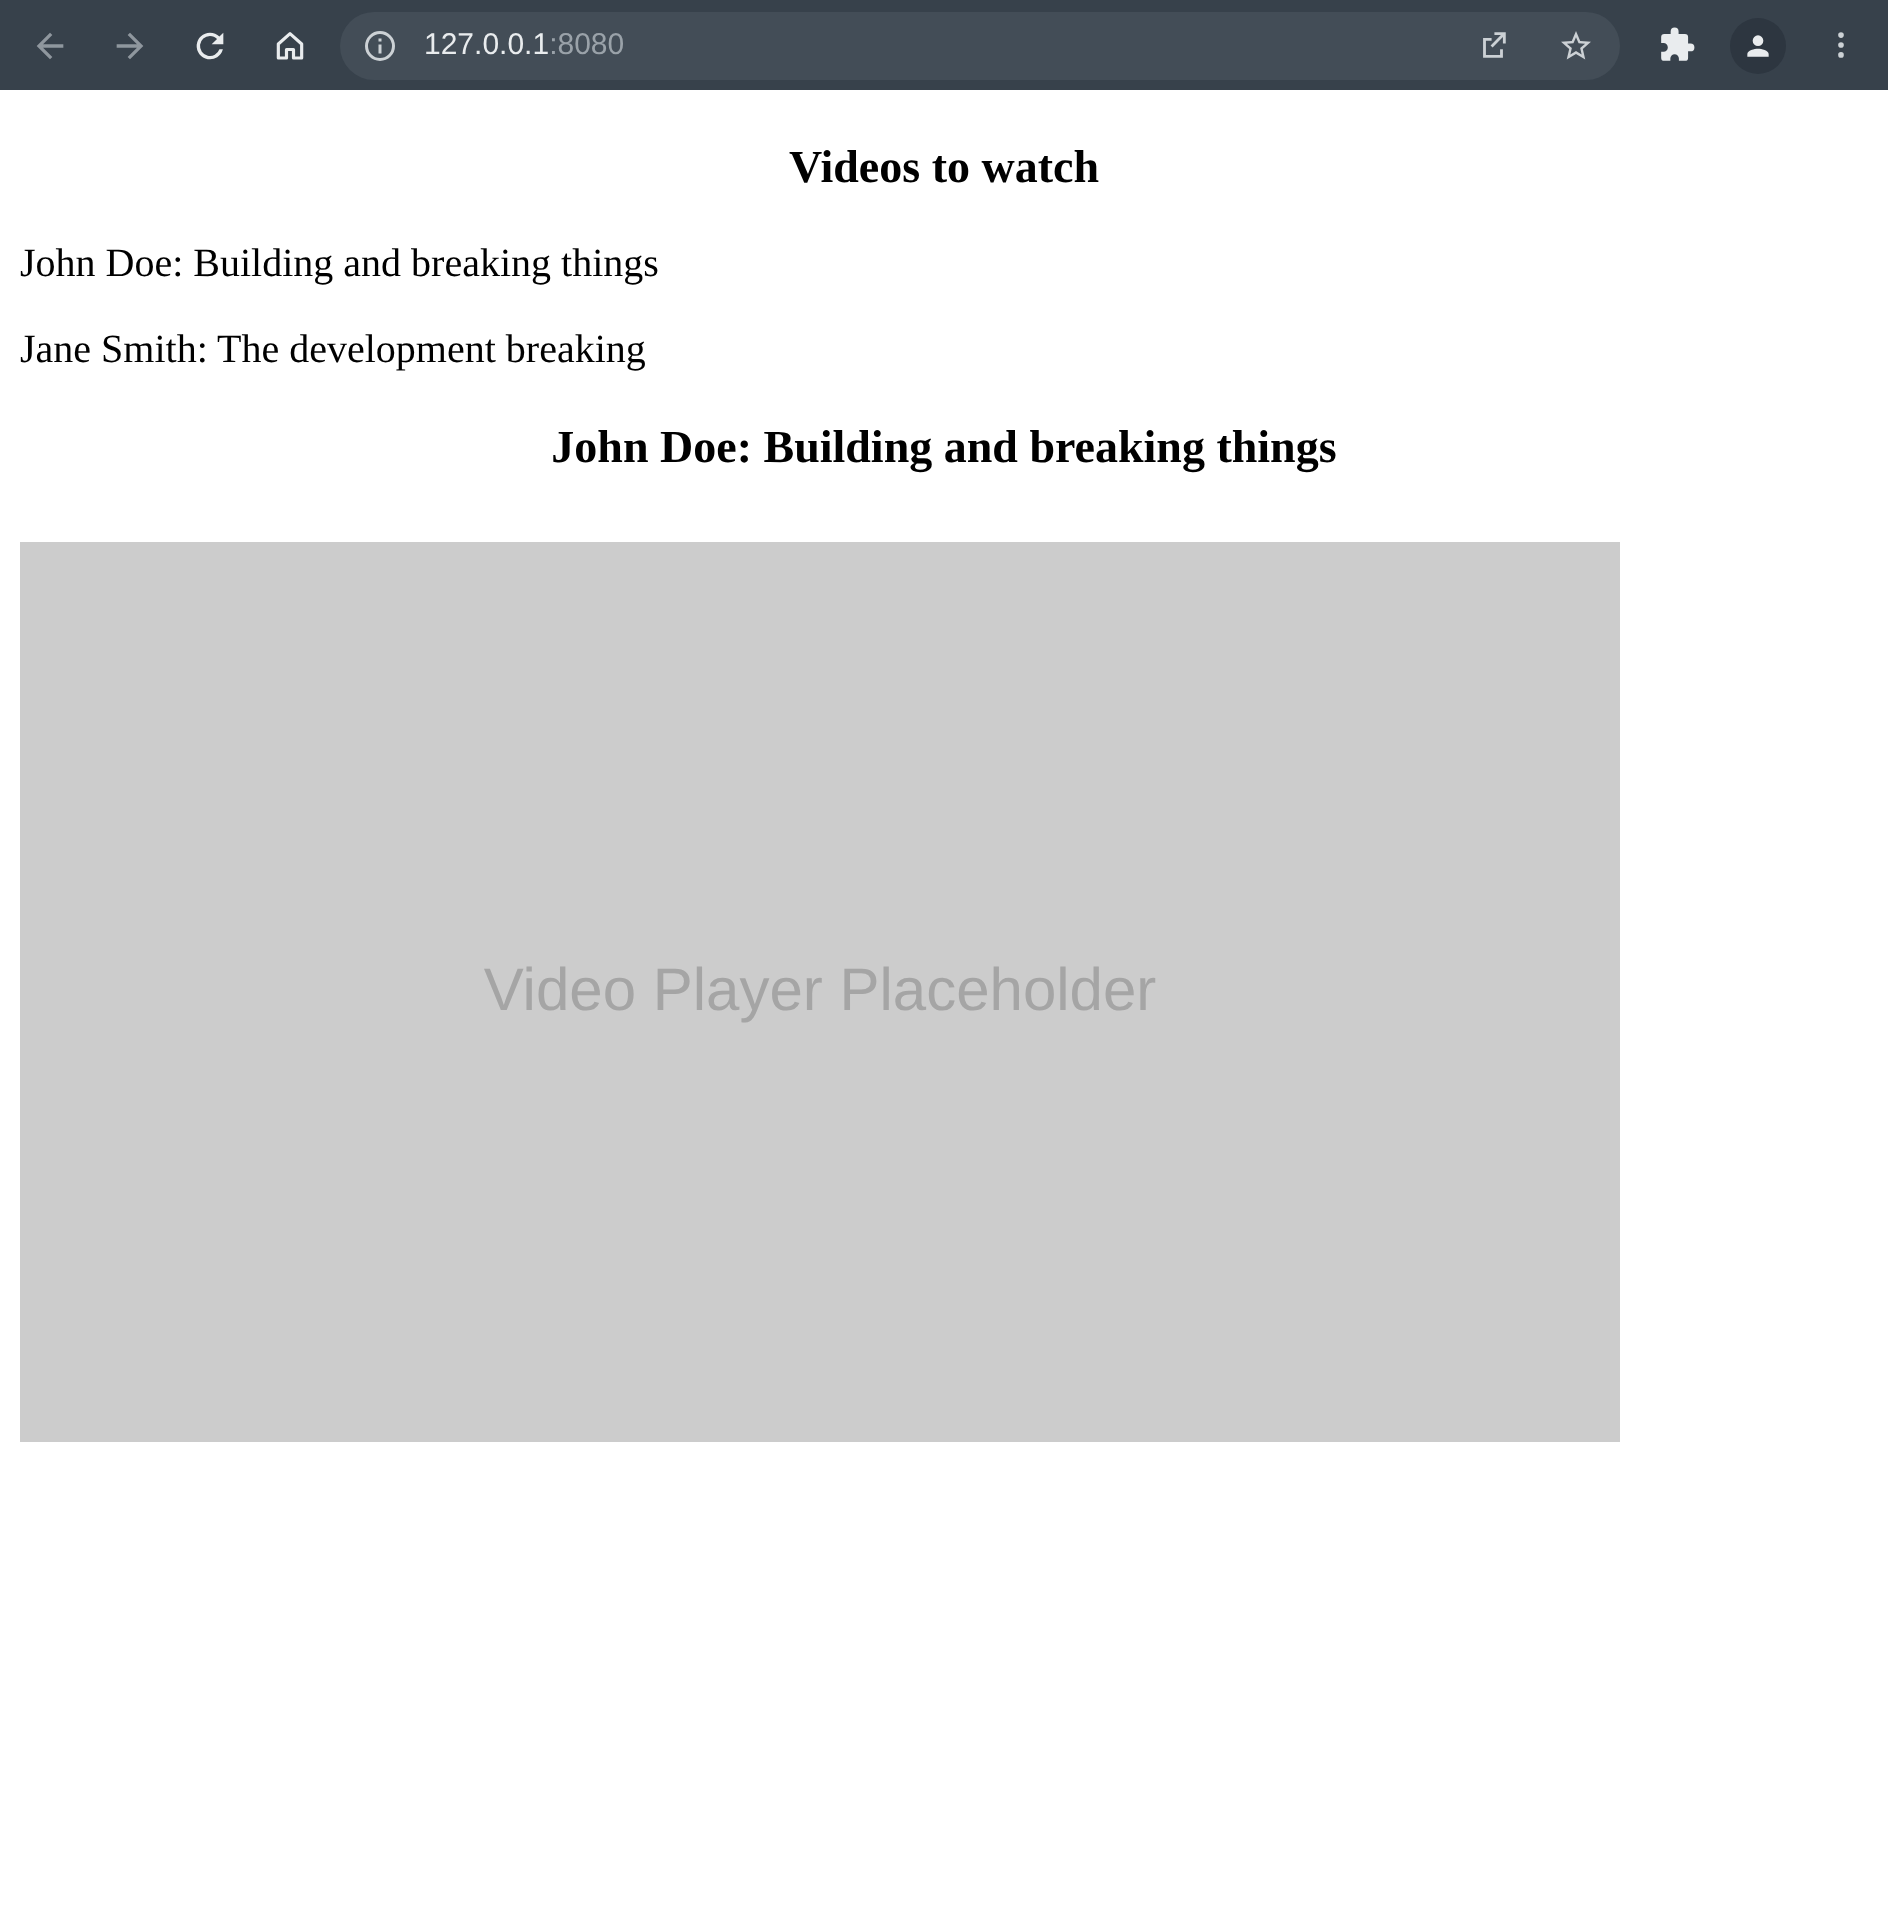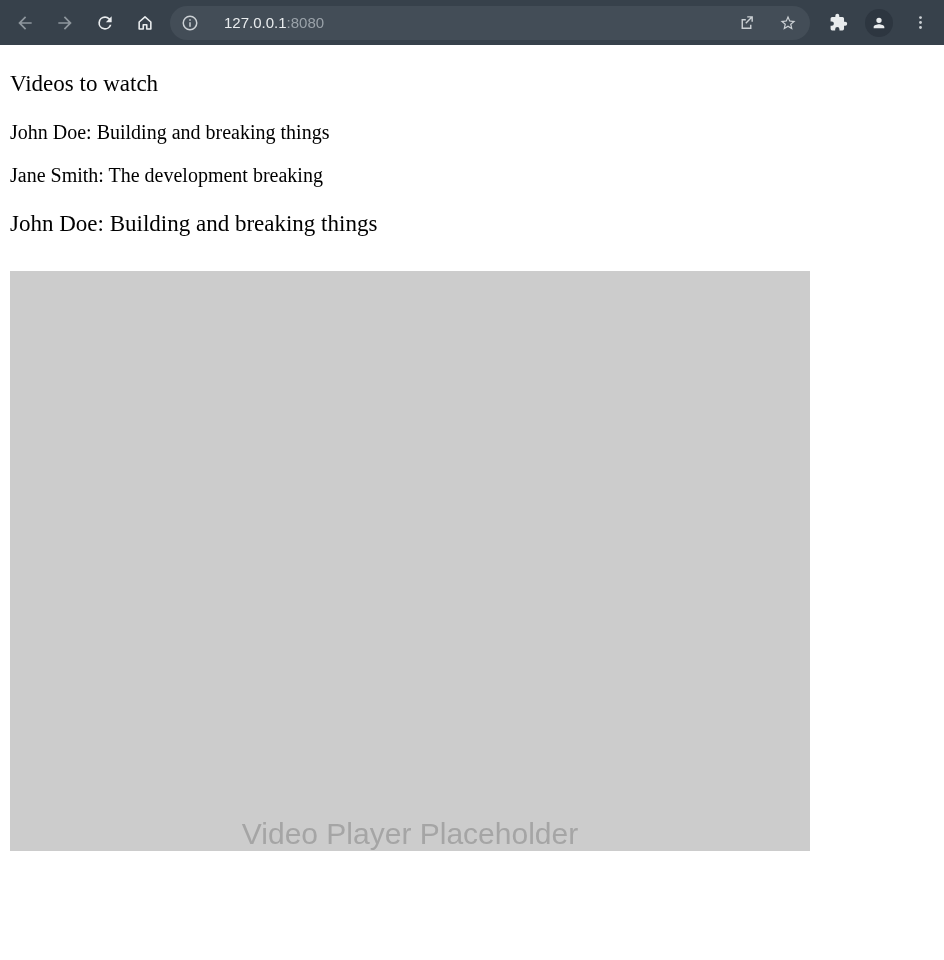--- a/index.html
+++ b/index.html
@@ -17,21 +17,21 @@
   .nav-group { display: flex; gap: 6px; align-items: center; }
   .tb-btn {
     width: 34px; height: 34px; border: none; background: none; padding: 0;
     display: flex; align-items: center; justify-content: center;
     flex: 0 0 auto; cursor: pointer; border-radius: 50%;
   }
   .urlbar {
     flex: 1; height: 34px; margin-left: 8px; min-width: 0;
     background: var(--urlbar-bg, #434d57); border-radius: 17px;
     display: flex; align-items: center; padding: 0 8px 0 6px;
-    gap: 12px; cursor: text;
+    gap: 0; cursor: text;
   }
   .urlbar .tb-btn { width: 28px; height: 28px; }
   .url-text { font-size: 15px; margin-left: 8px; white-space: nowrap; color: var(--url-host, #e9ecee); }
   .url-text .port { color: var(--url-port, #9aa2a9); }
   .spacer { flex: 1; }
   .urlbar .pill-actions { display: flex; gap: 14px; align-items: center; }
   .right-group { display: flex; gap: 7px; margin-left: 11px; align-items: center; }
   .avatar {
     width: 28px; height: 28px; border-radius: 50%;
     background: var(--avatar-bg, #2d3640);
@@ -46,30 +46,30 @@
   .content {
     padding: 0 10px;
     font-family: "Liberation Serif", "DejaVu Serif", serif;
     color: var(--page-text, #000);
     background: var(--page-bg, #fff);
   }
   .content h1 {
     font-size: 40px; line-height: 1.15; font-weight: bold;
     margin: 30px 0 0 0;
   }
-  .content h3 { font-size: 23px; line-height: 1.15; font-weight: normal; }
+  .content h3 { font-size: 23px; line-height: 1.15; font-weight: bold; text-align: center; }
   h3.videos-heading  { margin: 26px 0 24px 0; }
   h3.selected-heading { margin: 24px 0 23px 0; }
   .video-item {
     font-size: 20px; line-height: 1.15; margin: 20px 0; cursor: pointer;
   }
   .player {
-    width: 800px; height: 580px; margin-top: 33px;
+    width: 800px; height: 450px; margin-top: 33px;
     background: var(--placeholder-bg, #ccc);
-    display: flex; align-items: flex-end; justify-content: center;
+    display: flex; align-items: center; justify-content: center;
   }
   .player span {
     font-family: "Liberation Sans", "DejaVu Sans", sans-serif;
     font-size: 30px; color: var(--placeholder-text, #a5a5a5);
   }
 </style>
 </head>
 <body>
 
 <div>

